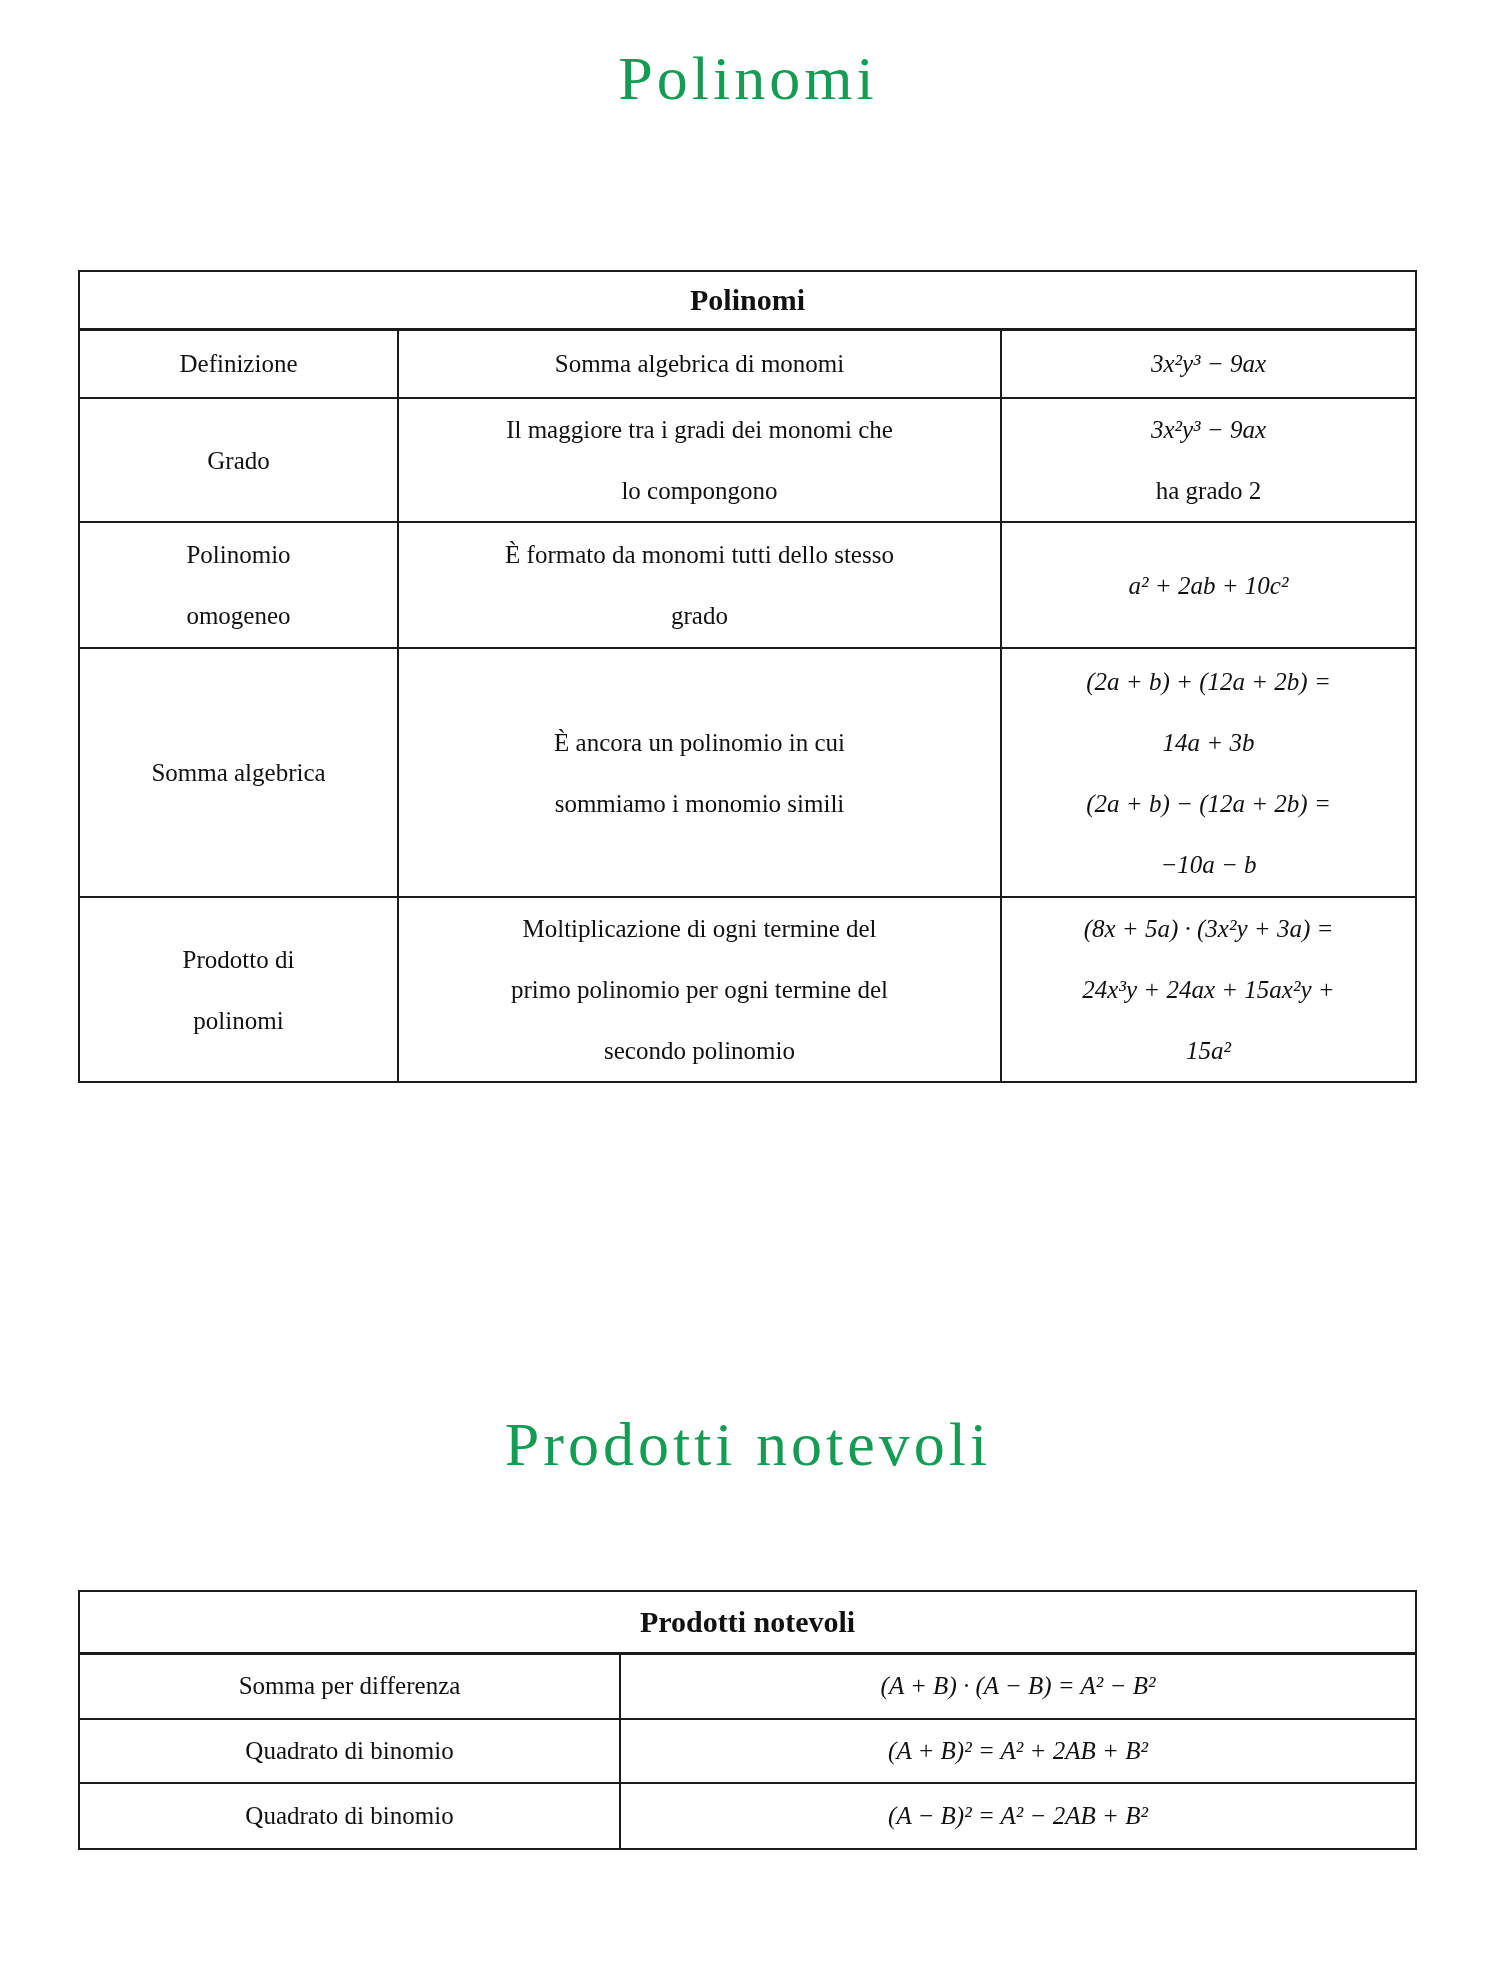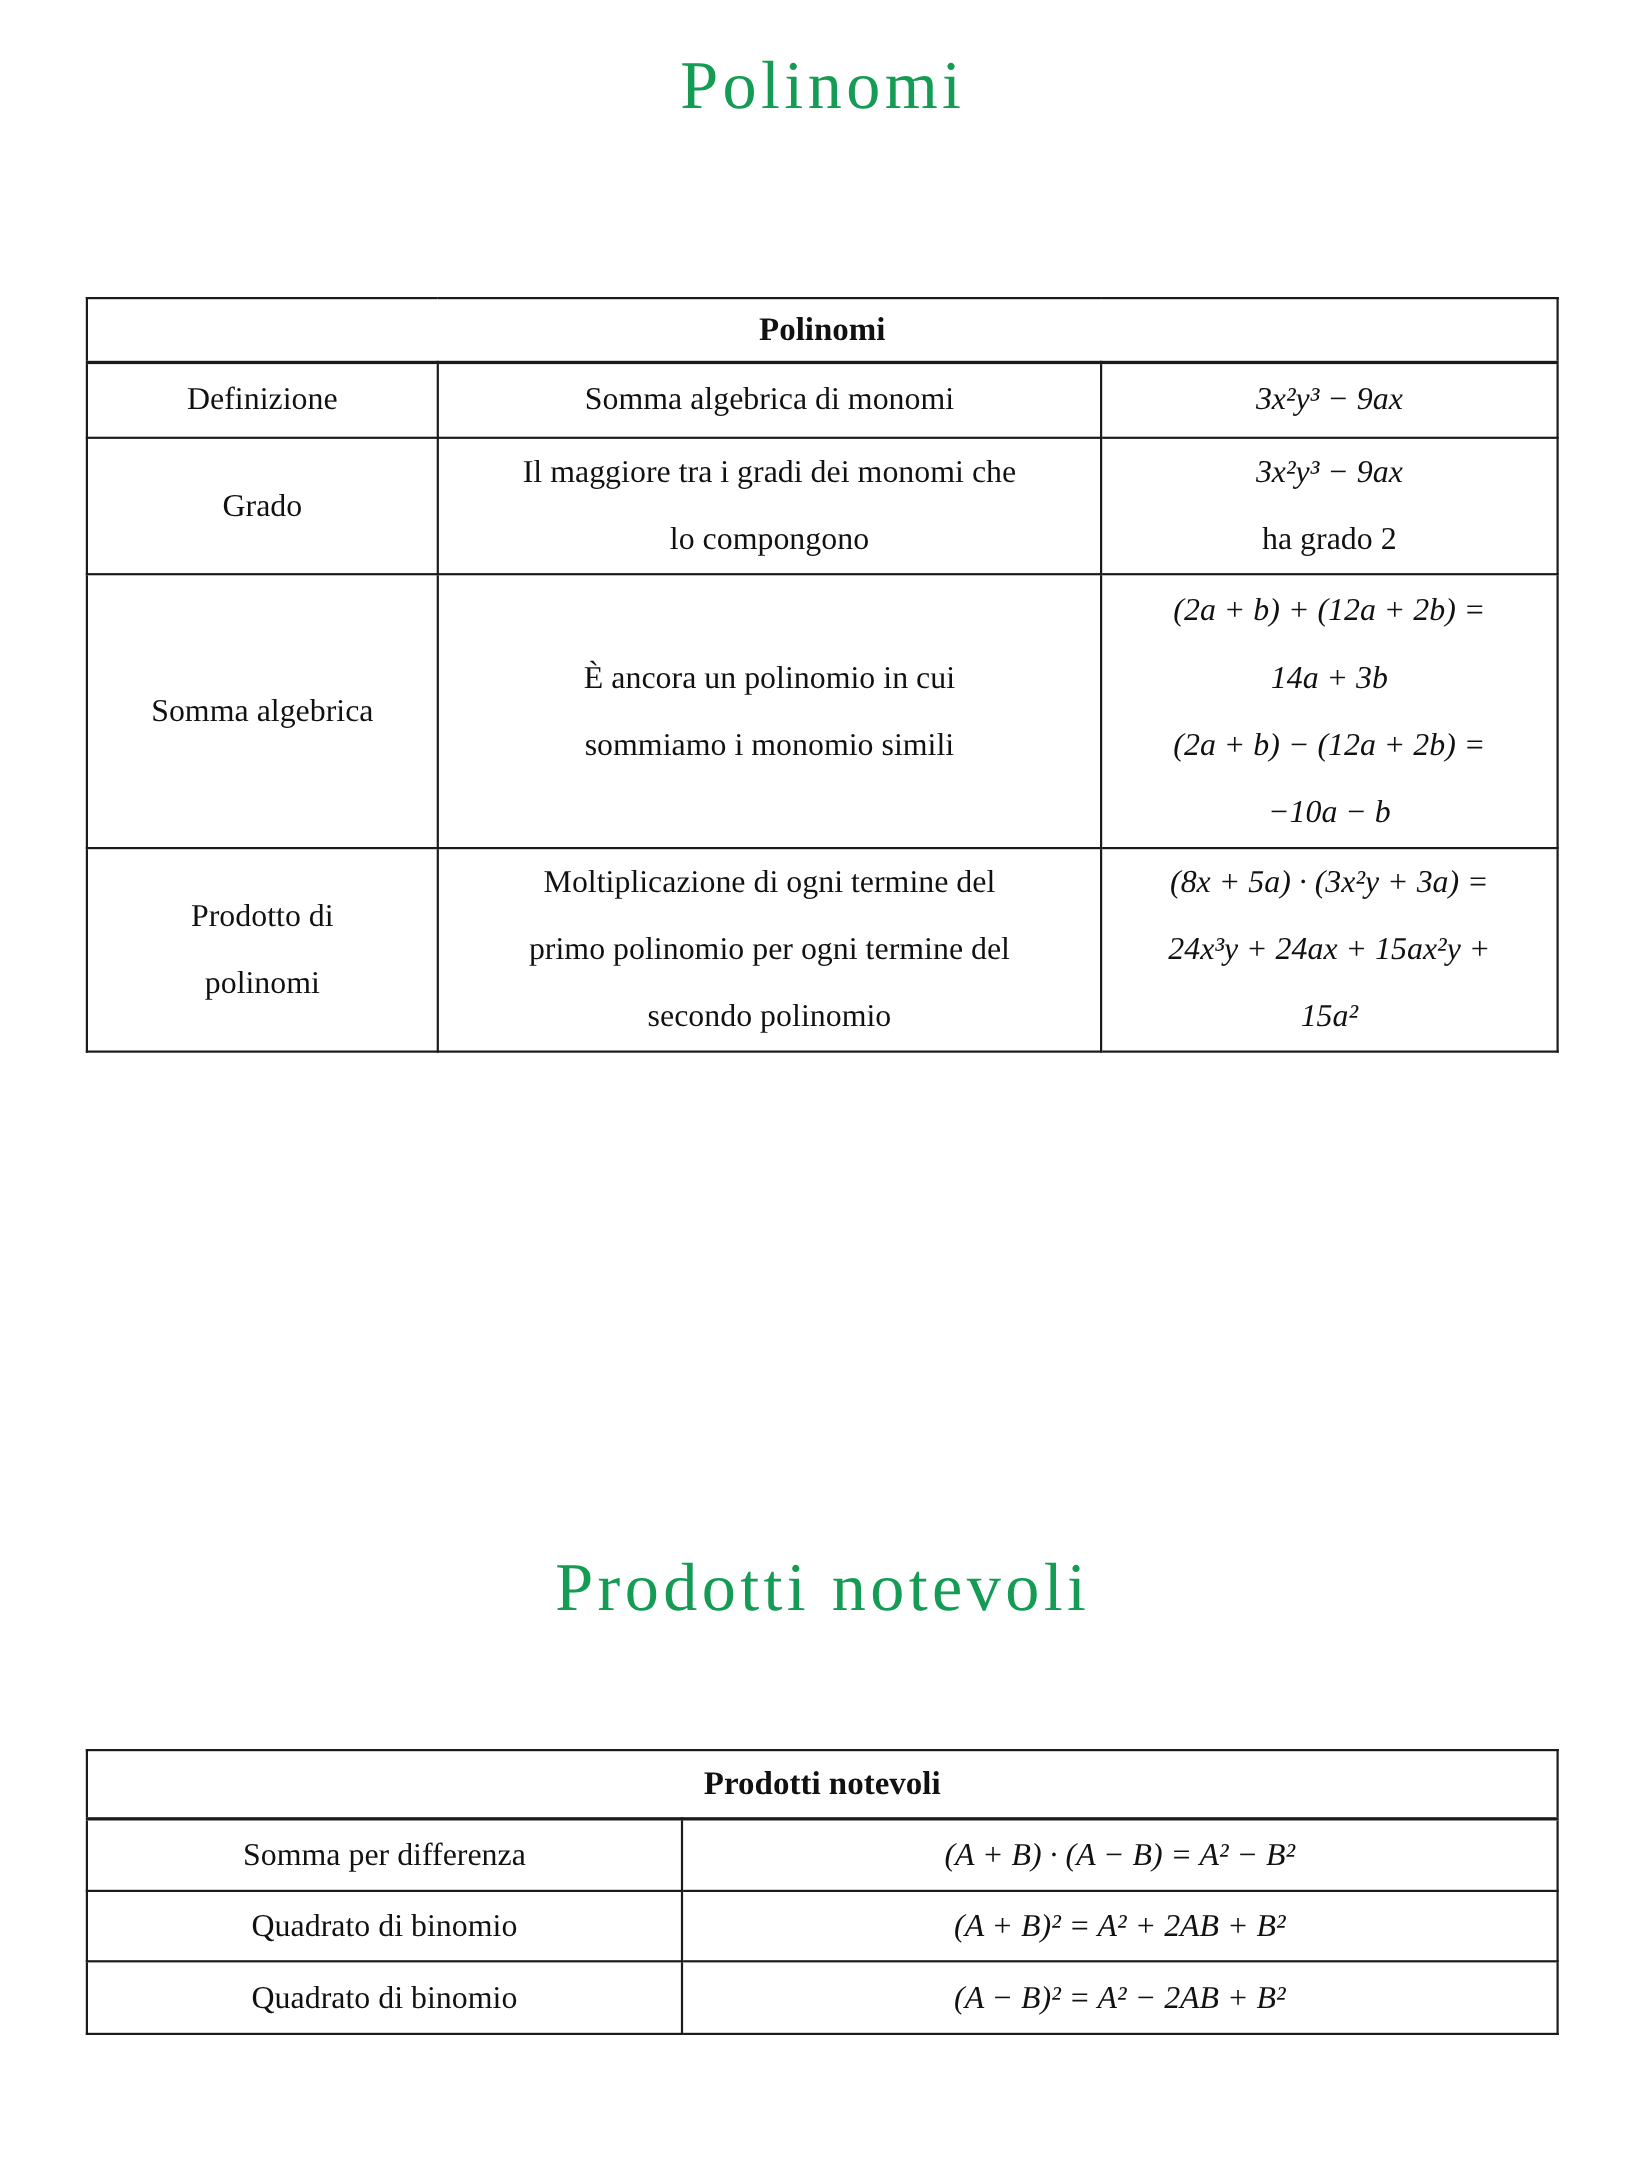--- a/index.html
+++ b/index.html
@@ -27,21 +27,21 @@
   table {
     border-collapse: collapse;
     table-layout: fixed;
     position: absolute;
     background: #ffffff;
   }
   td {
     border: 2px solid var(--border-color, #1b1b1b);
     text-align: center;
     vertical-align: middle;
-    font-size: 29px;
+    font-size: 25px;
     padding: 0 6px;
   }
   td.thead {
     font-weight: 700;
     font-size: 30px;
     border-bottom-width: 3px;
   }
 
   
   #table-polinomi { left: 78px; top: 270px; width: 1337px; }
@@ -90,20 +90,33 @@
     <td>
       <div>Il maggiore tra i gradi dei monomi che</div>
       <div>lo compongono</div>
     </td>
     <td>
       <div class="math">3x²y³ − 9ax</div>
       <div class="plain">ha grado 2</div>
     </td>
   </tr>
 
+  <tr style="height:126px">
+    <td>
+      <div>Polinomio</div>
+      <div>omogeneo</div>
+    </td>
+    <td>
+      <div>È formato da monomi tutti dello stesso</div>
+      <div>grado</div>
+    </td>
+    <td>
+      <div class="math">a² + 2ab + 10c²</div>
+    </td>
+  </tr>
 
   <tr style="height:249px">
     <td>
       <div>Somma algebrica</div>
     </td>
     <td>
       <div>È ancora un polinomio in cui</div>
       <div>sommiamo i monomio simili</div>
     </td>
     <td>

